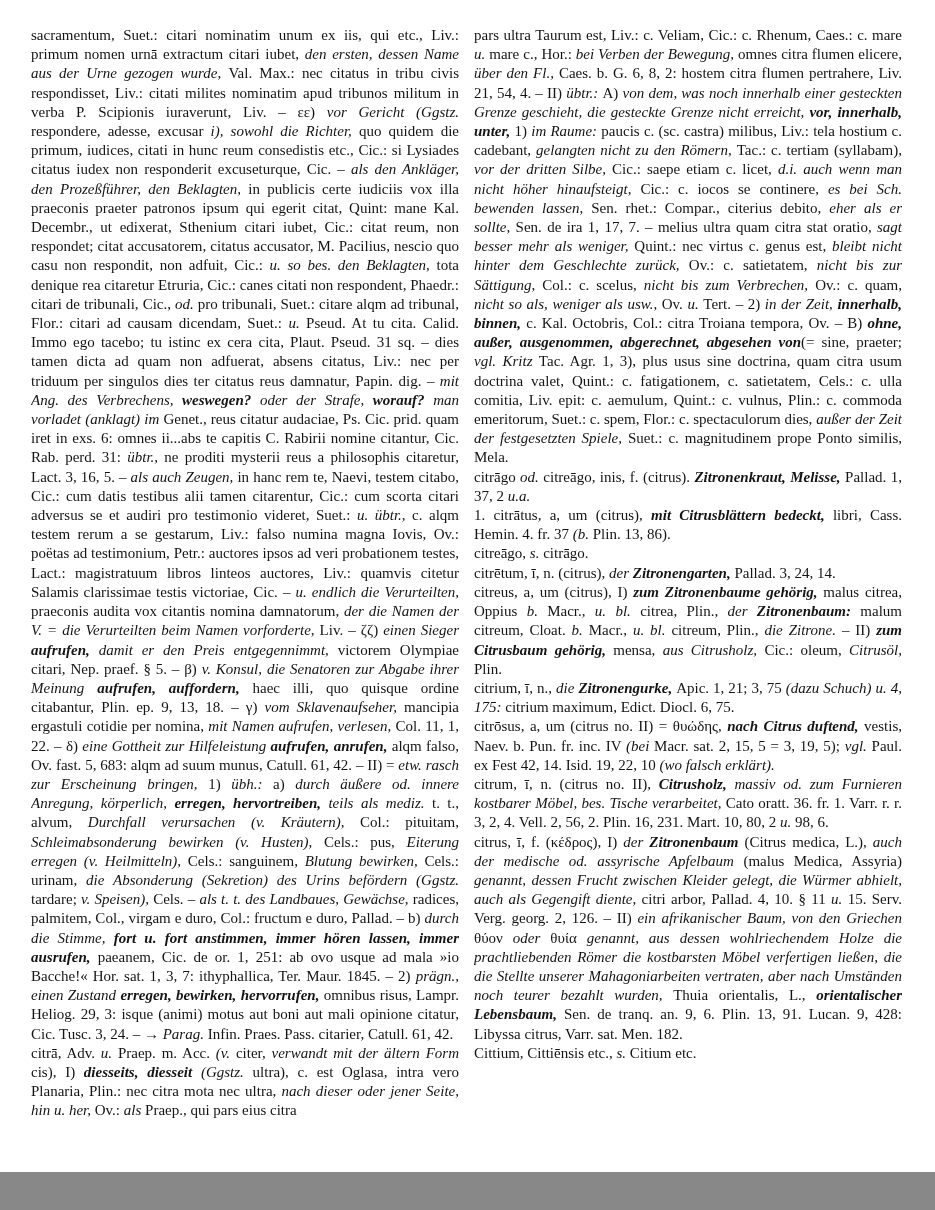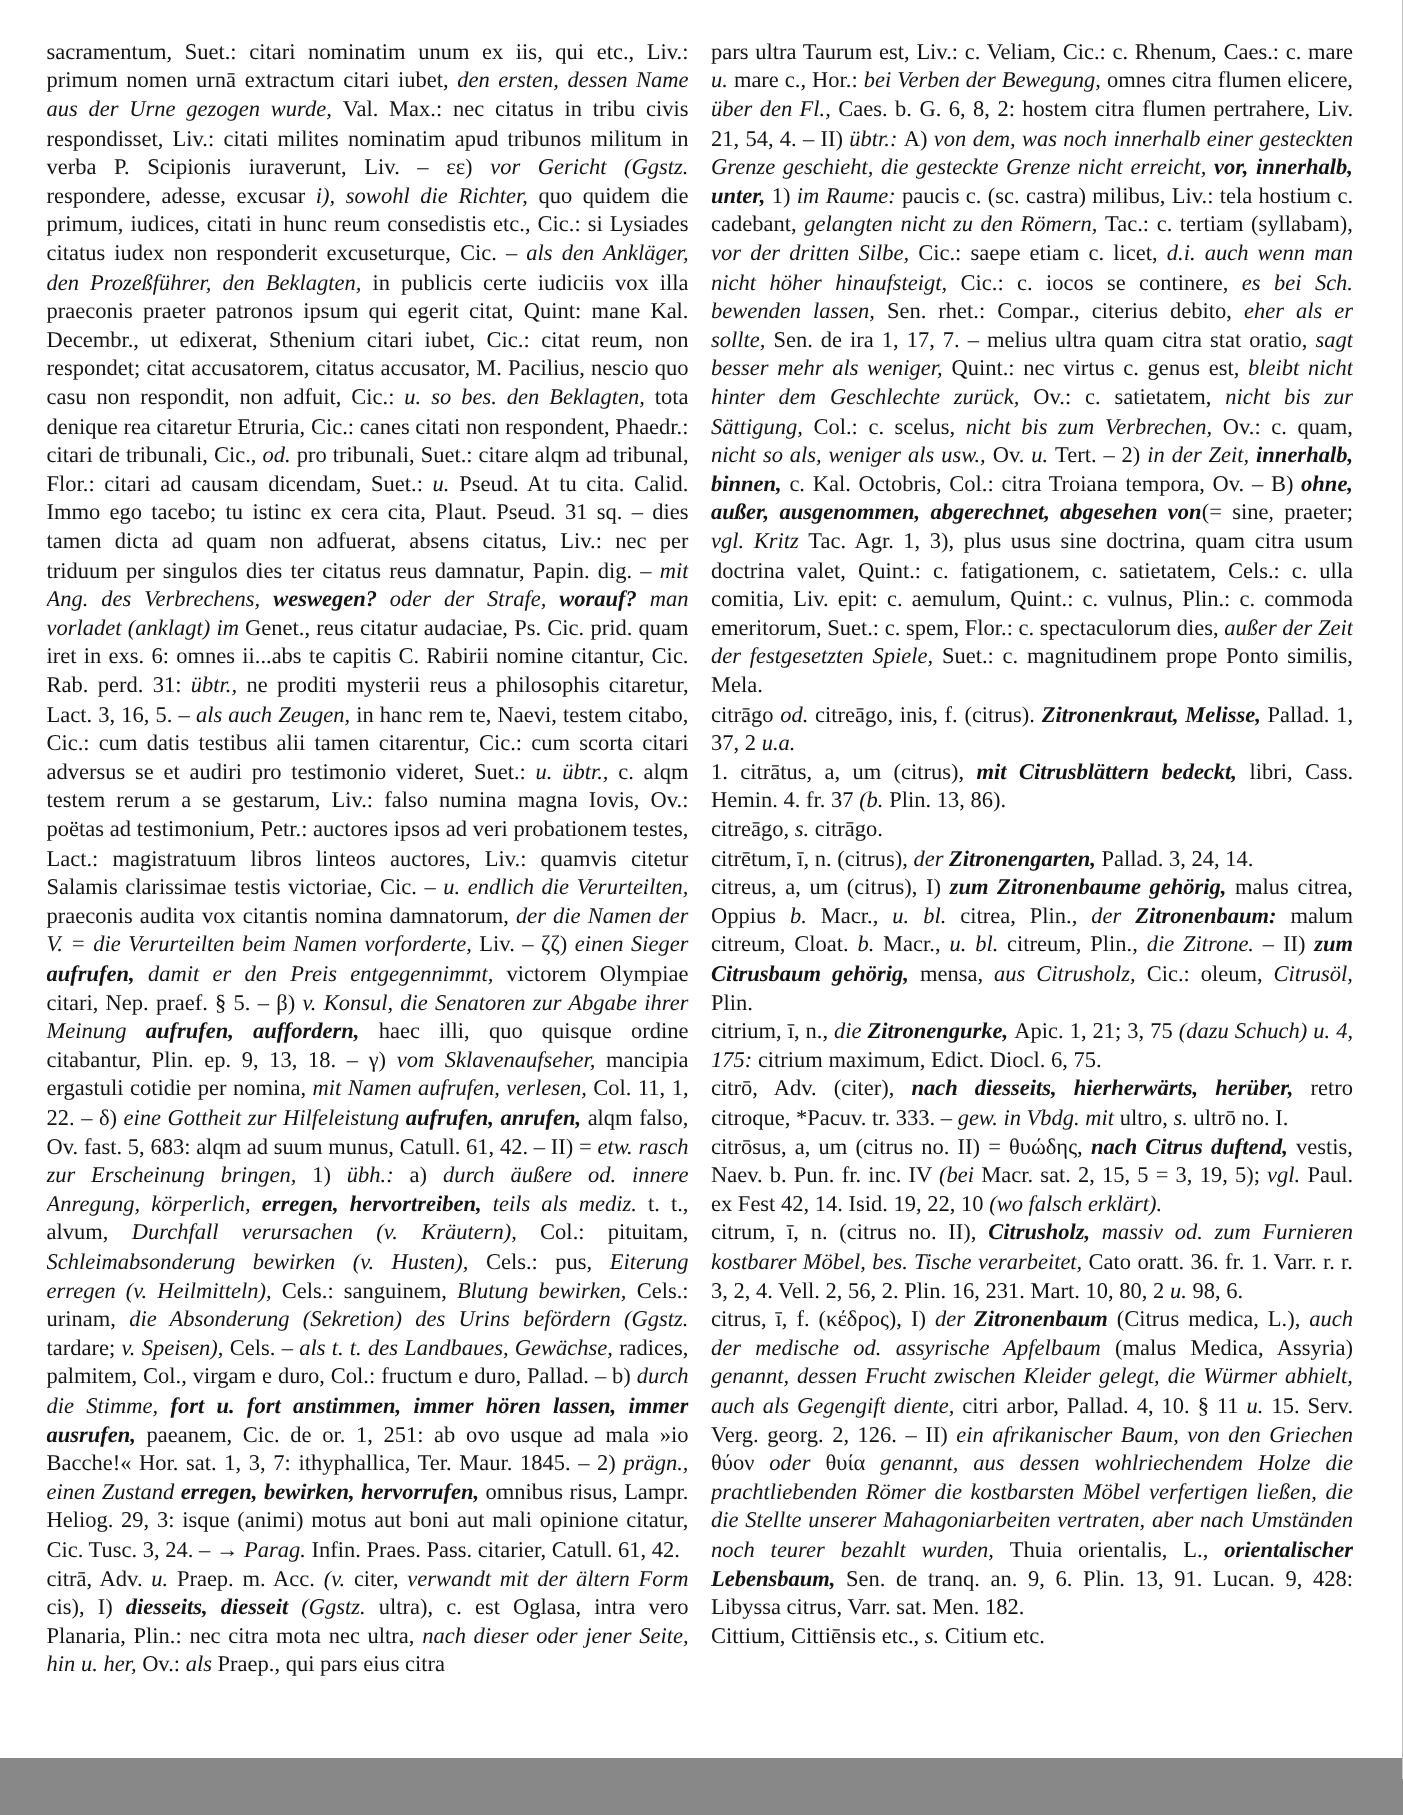--- a/index.html
+++ b/index.html
@@ -47,20 +47,19 @@
       <p class="para"><span class="r-b">citrā</span><span class="r-n">, Adv. </span><span class="r-i">u. </span><span class="r-n">Praep. m. Acc. </span><span class="r-i">(v. </span><span class="r-n">citer, </span><span class="r-i">verwandt mit der ältern Form </span><span class="r-n">cis), I) </span><span class="r-bi">diesseits, diesseit </span><span class="r-i">(Ggstz. </span><span class="r-n">ultra), c. est Oglasa, intra vero Planaria, Plin.: nec citra mota nec ultra, </span><span class="r-i">nach dieser oder jener Seite, hin u. her, </span><span class="r-n">Ov.: </span><span class="r-i">als </span><span class="r-n">Praep., qui pars eius citra</span></p>
     </div>
   <div class="col col-right">
       <p class="para"><span class="r-n">pars ultra Taurum est, Liv.: c. Veliam, Cic.: c. Rhenum, Caes.: c. mare </span><span class="r-i">u. </span><span class="r-n">mare c., Hor.: </span><span class="r-i">bei Verben der Bewegung, </span><span class="r-n">omnes citra flumen elicere, </span><span class="r-i">über den Fl., </span><span class="r-n">Caes. b. G. 6, 8, 2: hostem citra flumen pertrahere, Liv. 21, 54, 4. – II) </span><span class="r-i">übtr.: </span><span class="r-n">A) </span><span class="r-i">von dem, was noch innerhalb einer gesteckten Grenze geschieht, die gesteckte Grenze nicht erreicht, </span><span class="r-bi">vor, innerhalb, unter, </span><span class="r-n">1) </span><span class="r-i">im Raume: </span><span class="r-n">paucis c. (sc. castra) milibus, Liv.: tela hostium c. cadebant, </span><span class="r-i">gelangten nicht zu den Römern, </span><span class="r-n">Tac.: c. tertiam (syllabam), </span><span class="r-i">vor der dritten Silbe, </span><span class="r-n">Cic.: saepe etiam c. licet, </span><span class="r-i">d.i. auch wenn man nicht höher hinaufsteigt, </span><span class="r-n">Cic.: c. iocos se continere, </span><span class="r-i">es bei Sch. bewenden lassen, </span><span class="r-n">Sen. rhet.: Compar., citerius debito, </span><span class="r-i">eher als er sollte, </span><span class="r-n">Sen. de ira 1, 17, 7. – melius ultra quam citra stat oratio, </span><span class="r-i">sagt besser mehr als weniger, </span><span class="r-n">Quint.: nec virtus c. genus est, </span><span class="r-i">bleibt nicht hinter dem Geschlechte zurück, </span><span class="r-n">Ov.: c. satietatem, </span><span class="r-i">nicht bis zur Sättigung, </span><span class="r-n">Col.: c. scelus, </span><span class="r-i">nicht bis zum Verbrechen, </span><span class="r-n">Ov.: c. quam, </span><span class="r-i">nicht so als, weniger als usw., </span><span class="r-n">Ov. </span><span class="r-i">u. </span><span class="r-n">Tert. – 2) </span><span class="r-i">in der Zeit, </span><span class="r-bi">innerhalb, binnen, </span><span class="r-n">c. Kal. Octobris, Col.: citra Troiana tempora, Ov. – B) </span><span class="r-bi">ohne, außer, ausgenommen, abgerechnet, abgesehen von</span><span class="r-n">(= sine, praeter; </span><span class="r-i">vgl. Kritz </span><span class="r-n">Tac. Agr. 1, 3), plus usus sine doctrina, quam citra usum doctrina valet, Quint.: c. fatigationem, c. satietatem, Cels.: c. ulla comitia, Liv. epit: c. aemulum, Quint.: c. vulnus, Plin.: c. commoda emeritorum, Suet.: c. spem, Flor.: c. spectaculorum dies, </span><span class="r-i">außer der Zeit der festgesetzten Spiele, </span><span class="r-n">Suet.: c. magnitudinem prope Ponto similis, Mela.</span></p>
       <p class="para"><span class="r-b">citrāgo </span><span class="r-i">od. </span><span class="r-b">citreāgo</span><span class="r-n">, inis, f. (citrus). </span><span class="r-bi">Zitronenkraut, Melisse, </span><span class="r-n">Pallad. 1, 37, 2 </span><span class="r-i">u.a.</span></p>
       <p class="para"><span class="r-b">1. citrātus</span><span class="r-n">, a, um (citrus), </span><span class="r-bi">mit Citrusblättern bedeckt, </span><span class="r-n">libri, Cass. Hemin. 4. fr. 37 </span><span class="r-i">(b. </span><span class="r-n">Plin. 13, 86).</span></p>
       <p class="para"><span class="r-b">citreāgo</span><span class="r-n">, </span><span class="r-i">s. </span><span class="r-n">citrāgo.</span></p>
       <p class="para"><span class="r-b">citrētum</span><span class="r-n">, ī, n. (citrus), </span><span class="r-i">der </span><span class="r-bi">Zitronengarten, </span><span class="r-n">Pallad. 3, 24, 14.</span></p>
       <p class="para"><span class="r-b">citreus</span><span class="r-n">, a, um (citrus), I) </span><span class="r-bi">zum Zitronenbaume gehörig, </span><span class="r-n">malus citrea, Oppius </span><span class="r-i">b. </span><span class="r-n">Macr., </span><span class="r-i">u. bl. </span><span class="r-n">citrea, Plin., </span><span class="r-i">der </span><span class="r-bi">Zitronenbaum: </span><span class="r-n">malum citreum, Cloat. </span><span class="r-i">b. </span><span class="r-n">Macr., </span><span class="r-i">u. bl. </span><span class="r-n">citreum, Plin., </span><span class="r-i">die Zitrone. </span><span class="r-n">– II) </span><span class="r-bi">zum Citrusbaum gehörig, </span><span class="r-n">mensa, </span><span class="r-i">aus Citrusholz, </span><span class="r-n">Cic.: oleum, </span><span class="r-i">Citrusöl, </span><span class="r-n">Plin.</span></p>
       <p class="para"><span class="r-b">citrium</span><span class="r-n">, ī, n., </span><span class="r-i">die </span><span class="r-bi">Zitronengurke, </span><span class="r-n">Apic. 1, 21; 3, 75 </span><span class="r-i">(dazu Schuch) u. 4, 175: </span><span class="r-n">citrium maximum, Edict. Diocl. 6, 75.</span></p>
-      <p class="para"><span class="r-b">citrō</span><span class="r-n">, Adv. (citer), </span><span class="r-bi">nach diesseits, hierherwärts, herüber, </span><span class="r-n">retro citroque, *Pacuv. tr. 333. – </span><span class="r-i">gew. in Vbdg. mit </span><span class="r-n">ultro, </span><span class="r-i">s. </span><span class="r-n">ultrō no. I.</span></p>
       <p class="para"><span class="r-b">citrōsus</span><span class="r-n">, a, um (citrus no. II) = θυώδης, </span><span class="r-bi">nach Citrus duftend, </span><span class="r-n">vestis, Naev. b. Pun. fr. inc. IV </span><span class="r-i">(bei </span><span class="r-n">Macr. sat. 2, 15, 5 = 3, 19, 5); </span><span class="r-i">vgl. </span><span class="r-n">Paul. ex Fest 42, 14. Isid. 19, 22, 10 </span><span class="r-i">(wo falsch erklärt).</span></p>
       <p class="para"><span class="r-b">citrum</span><span class="r-n">, ī, n. (citrus no. II), </span><span class="r-bi">Citrusholz, </span><span class="r-i">massiv od. zum Furnieren kostbarer Möbel, bes. Tische verarbeitet, </span><span class="r-n">Cato oratt. 36. fr. 1. Varr. r. r. 3, 2, 4. Vell. 2, 56, 2. Plin. 16, 231. Mart. 10, 80, 2 </span><span class="r-i">u. </span><span class="r-n">98, 6.</span></p>
       <p class="para"><span class="r-b">citrus</span><span class="r-n">, ī, f. (κέδρος), I) </span><span class="r-i">der </span><span class="r-bi">Zitronenbaum </span><span class="r-n">(Citrus medica, L.), </span><span class="r-i">auch der medische od. assyrische Apfelbaum </span><span class="r-n">(malus Medica, Assyria) </span><span class="r-i">genannt, dessen Frucht zwischen Kleider gelegt, die Würmer abhielt, auch als Gegengift diente, </span><span class="r-n">citri arbor, Pallad. 4, 10. § 11 </span><span class="r-i">u. </span><span class="r-n">15. Serv. Verg. georg. 2, 126. – II) </span><span class="r-i">ein afrikanischer Baum, von den Griechen </span><span class="r-n">θύον </span><span class="r-i">oder </span><span class="r-n">θυία </span><span class="r-i">genannt, aus dessen wohlriechendem Holze die prachtliebenden Römer die kostbarsten Möbel verfertigen ließen, die die Stellte unserer Mahagoniarbeiten vertraten, aber nach Umständen noch teurer bezahlt wurden, </span><span class="r-n">Thuia orientalis, L., </span><span class="r-bi">orientalischer Lebensbaum, </span><span class="r-n">Sen. de tranq. an. 9, 6. Plin. 13, 91. Lucan. 9, 428: Libyssa citrus, Varr. sat. Men. 182.</span></p>
       <p class="para"><span class="r-b">Cittium</span><span class="r-n">, </span><span class="r-b">Cittiēnsis </span><span class="r-n">etc., </span><span class="r-i">s. </span><span class="r-n">Citium etc.</span></p>
     </div>
   <div class="footer">132</div>
 </div>
 
 </body></html>

